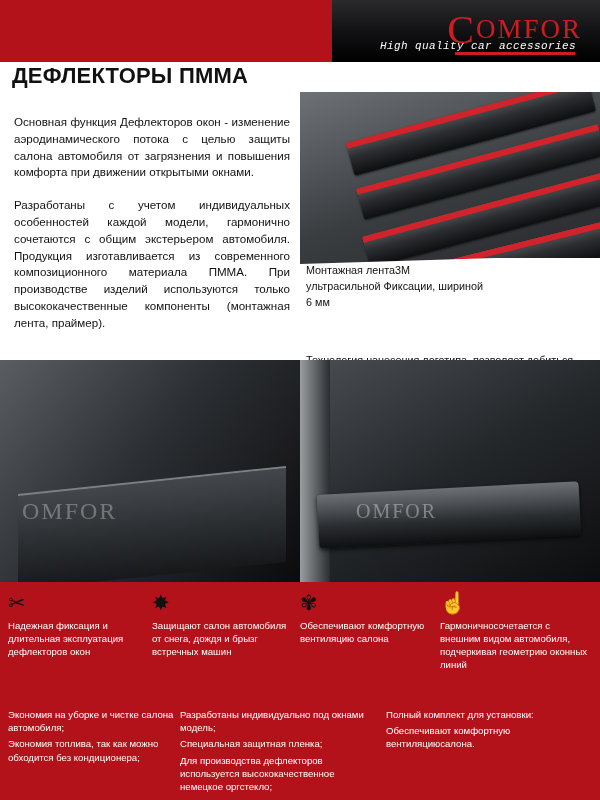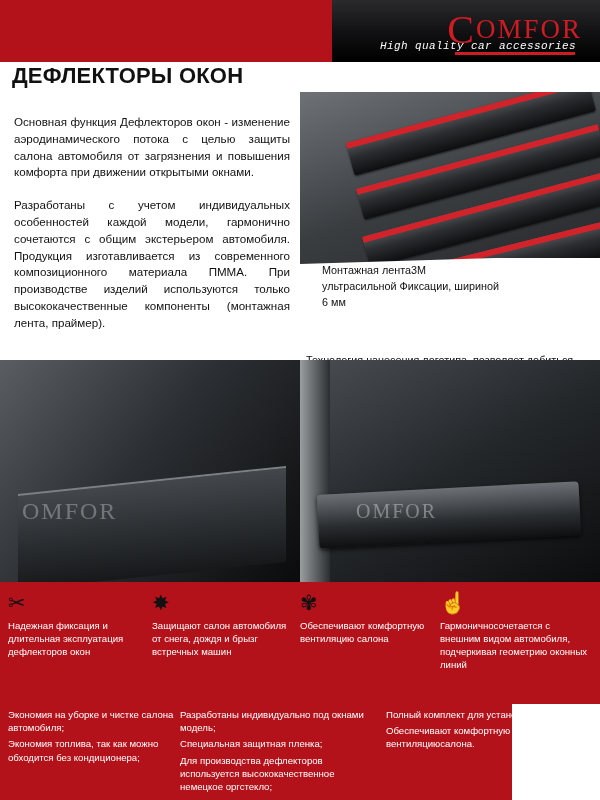--- a/index.html
+++ b/index.html
@@ -95,21 +95,20 @@
     position: absolute; left: 14px; top: 98px; width: 276px;
     font-size: 11.6px; color: #111; line-height: 1.45;
   }
   .left-col p { margin: 16px 0 11px 0; text-align: justify; }
 
   
   .mid-caption {
     position: absolute; left: 306px; top: 262px; width: 180px;
     font-size: 10.8px; color: #111; line-height: 1.5;
     background: rgba(255,255,255,.0);
-    margin-left: 16px;
   }
   .white-wedge {
     position: absolute; left: 300px; top: 258px; width: 300px; height: 104px;
     background: #fff;
     clip-path: polygon(0 6px, 195px 0, 300px 0, 300px 104px, 0 104px);
   }
   .right-caption {
     position: absolute; left: 306px; top: 352px; width: 286px;
     font-size: 10.8px; color: #111; line-height: 1.5;
   }
@@ -172,21 +171,21 @@
     display: block; height: 26px; margin-bottom: 4px;
     font-size: 21px; line-height: 26px; color: #111;
   }
   .f1 { left: 8px; }
   .f2 { left: 152px; }
   .f3 { left: 300px; }
   .f4 { left: 440px; width: 152px; }
 
   
   .bottom {
-    position: absolute; left: 0; top: 704px; width: 512px; height: 96px;
+    position: absolute; left: 0; top: 704px; width: 600px; height: 96px;
     background: #b3121b; color: #fff;
   }
   .bcol { position: absolute; top: 4px; font-size: 9.6px; line-height: 1.38; }
   .b1 { left: 8px; width: 168px; }
   .b2 { left: 180px; width: 200px; }
   .b3 { left: 386px; width: 208px; }
   .bcol div { margin-bottom: 3px; }
 </style>
 </head>
 <body>
@@ -194,21 +193,21 @@
 <div class="top-band">
   <div class="top-dark"></div>
   <div class="brand-top">
     <span class="c">C</span><span>OMFOR</span>
     <span class="rr"></span>
   </div>
   <div class="tagline">High quality car accessories</div>
 </div>
 
 <div class="title-strip">
-  <div class="page-title">ДЕФЛЕКТОРЫ ОКОН</div>
+  <div class="page-title">ДЕФЛЕКТОРЫ ПММА</div>
   <div class="title-underline"></div>
 </div>
 
 <div class="photo-area">
   <div class="defl d1">
       <div class="tape"></div>
     </div>
   <div class="defl d2">
       <div class="tape"></div>
     </div>

